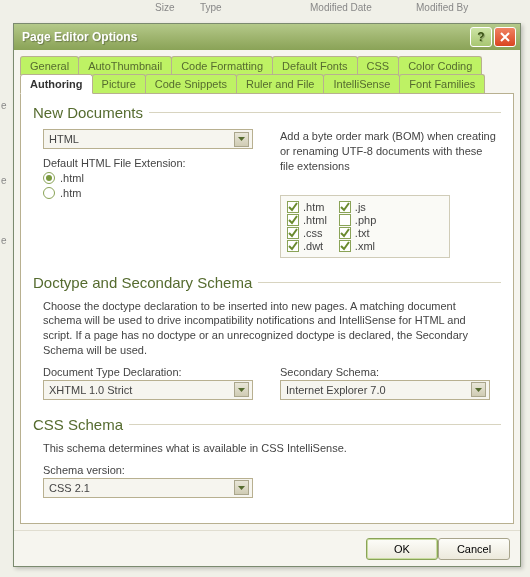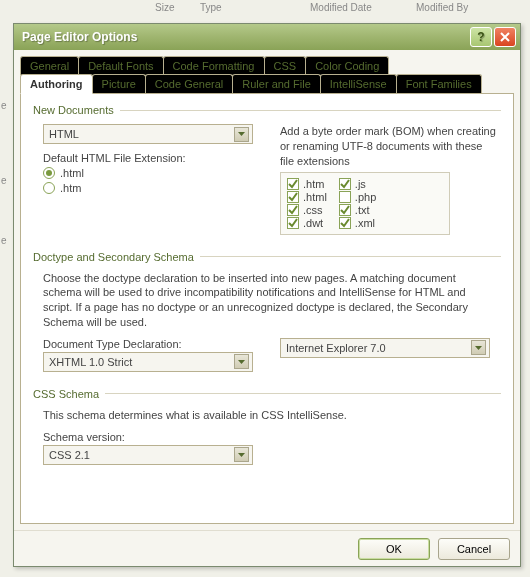--- a/index.html
+++ b/index.html
@@ -64,21 +64,21 @@
   padding: 6px 6px 0 6px;
   background: #f6f5ef;
 }
 .tabs-row {
   display: flex;
   gap: 0;
 }
 .tab {
   border: 1px solid #b8b090;
   border-bottom: none;
-  background: #000000;
+  background: #bef264;
   padding: 3px 9px;
   font-size: 11px;
   color: #556b2f;
   cursor: default;
   border-radius: 3px 3px 0 0;
   margin-right: -1px;
   position: relative;
 }
 .tab.active {
   background: #fff;
@@ -95,21 +95,21 @@
   flex: 1;
   margin: 0 6px 6px 6px;
   padding: 10px 12px;
   overflow: hidden;
 }
 .fieldset {
   margin-bottom: 16px;
 }
 .fs-title {
   color: #556b2f;
-  font-size: 11px;
+  font-size: 15px;
   padding-bottom: 2px;
   display: flex;
   align-items: center;
 }
 .fs-title::after {
   content: "";
   flex: 1;
   height: 1px;
   background: #d8d4c0;
   margin-left: 6px;
@@ -158,21 +158,21 @@
 .cb {
   width: 12px; height: 12px; border: 1px solid #8aa357; background: #fff;
   display: flex; align-items: center; justify-content: center;
 }
 .cb svg { display: block; }
 .footer {
   height: 36px;
   display: flex;
   justify-content: flex-end;
   align-items: center;
-  gap: 8px;
+  gap: 0;
   padding: 0 10px;
   background: #f6f5ef;
   border-top: 1px solid #e0ddd0;
 }
 .btn {
   min-width: 72px; height: 22px;
   border: 1px solid #a8a48c;
   background: linear-gradient(#fdfdf9, #ece9dc);
   border-radius: 3px;
   display: flex; align-items: center; justify-content: center;
@@ -202,29 +202,30 @@
     <div class="winbtn closebtn">
       <svg width="10" height="10" viewBox="0 0 10 10">
           <path d="M1 1 L9 9 M9 1 L1 9" stroke="#fff" stroke-width="2"></path>
         </svg>
     </div>
   </div>
 
   <div class="tabarea">
     <div class="tabs-row">
       <div class="tab">General</div>
+      <div class="tab">AutoThumbnail</div>
+      <div class="tab">Code Formatting</div>
       <div class="tab">Default Fonts</div>
-      <div class="tab">Code Formatting</div>
       <div class="tab">CSS</div>
       <div class="tab">Color Coding</div>
     </div>
     <div class="tabs-row second">
       <div class="tab active">Authoring</div>
       <div class="tab">Picture</div>
-      <div class="tab">Code General</div>
+      <div class="tab">Code Snippets</div>
       <div class="tab">Ruler and File</div>
       <div class="tab">IntelliSense</div>
       <div class="tab">Font Families</div>
     </div>
   </div>
 
   <div class="panel">
 
     <div class="fieldset">
       <div class="fs-title">New Documents</div>
@@ -244,21 +245,21 @@
             <div class="radio-row">
               <span class="radio checked"></span>
               <span>.html</span>
             </div>
             <div class="radio-row">
               <span class="radio"></span>
               <span>.htm</span>
             </div>
           </div>
           <div class="col">
-            <div class="desc" style="margin-bottom:3px">Add a byte order mark (BOM) when creating or renaming UTF-8 documents with these file extensions</div>
+            <div class="desc" style="margin-bottom:21px">Add a byte order mark (BOM) when creating or renaming UTF-8 documents with these file extensions</div>
             <div class="bom-box">
               <div class="bom-cols">
                 <div>
                   <div class="cb-row">
                       <span class="cb">
                         <svg width="10" height="10">
                           <path d="M1 5 L4 8 L9 1" stroke="#6a8a2f" stroke-width="2" fill="none"></path>
                         </svg>
                       </span>
                       <span>.htm</span>
@@ -335,20 +336,21 @@
             <div class="select">
               <span>XHTML 1.0 Strict</span>
               <span class="dd">
                   <svg width="7" height="4">
                     <path d="M0 0 L7 0 L3.5 4 Z" fill="#556b2f"></path>
                   </svg>
                 </span>
             </div>
           </div>
           <div class="col">
+            <span class="label">Secondary Schema:</span>
             <div class="select">
               <span>Internet Explorer 7.0</span>
               <span class="dd">
                   <svg width="7" height="4">
                     <path d="M0 0 L7 0 L3.5 4 Z" fill="#556b2f"></path>
                   </svg>
                 </span>
             </div>
           </div>
         </div>

